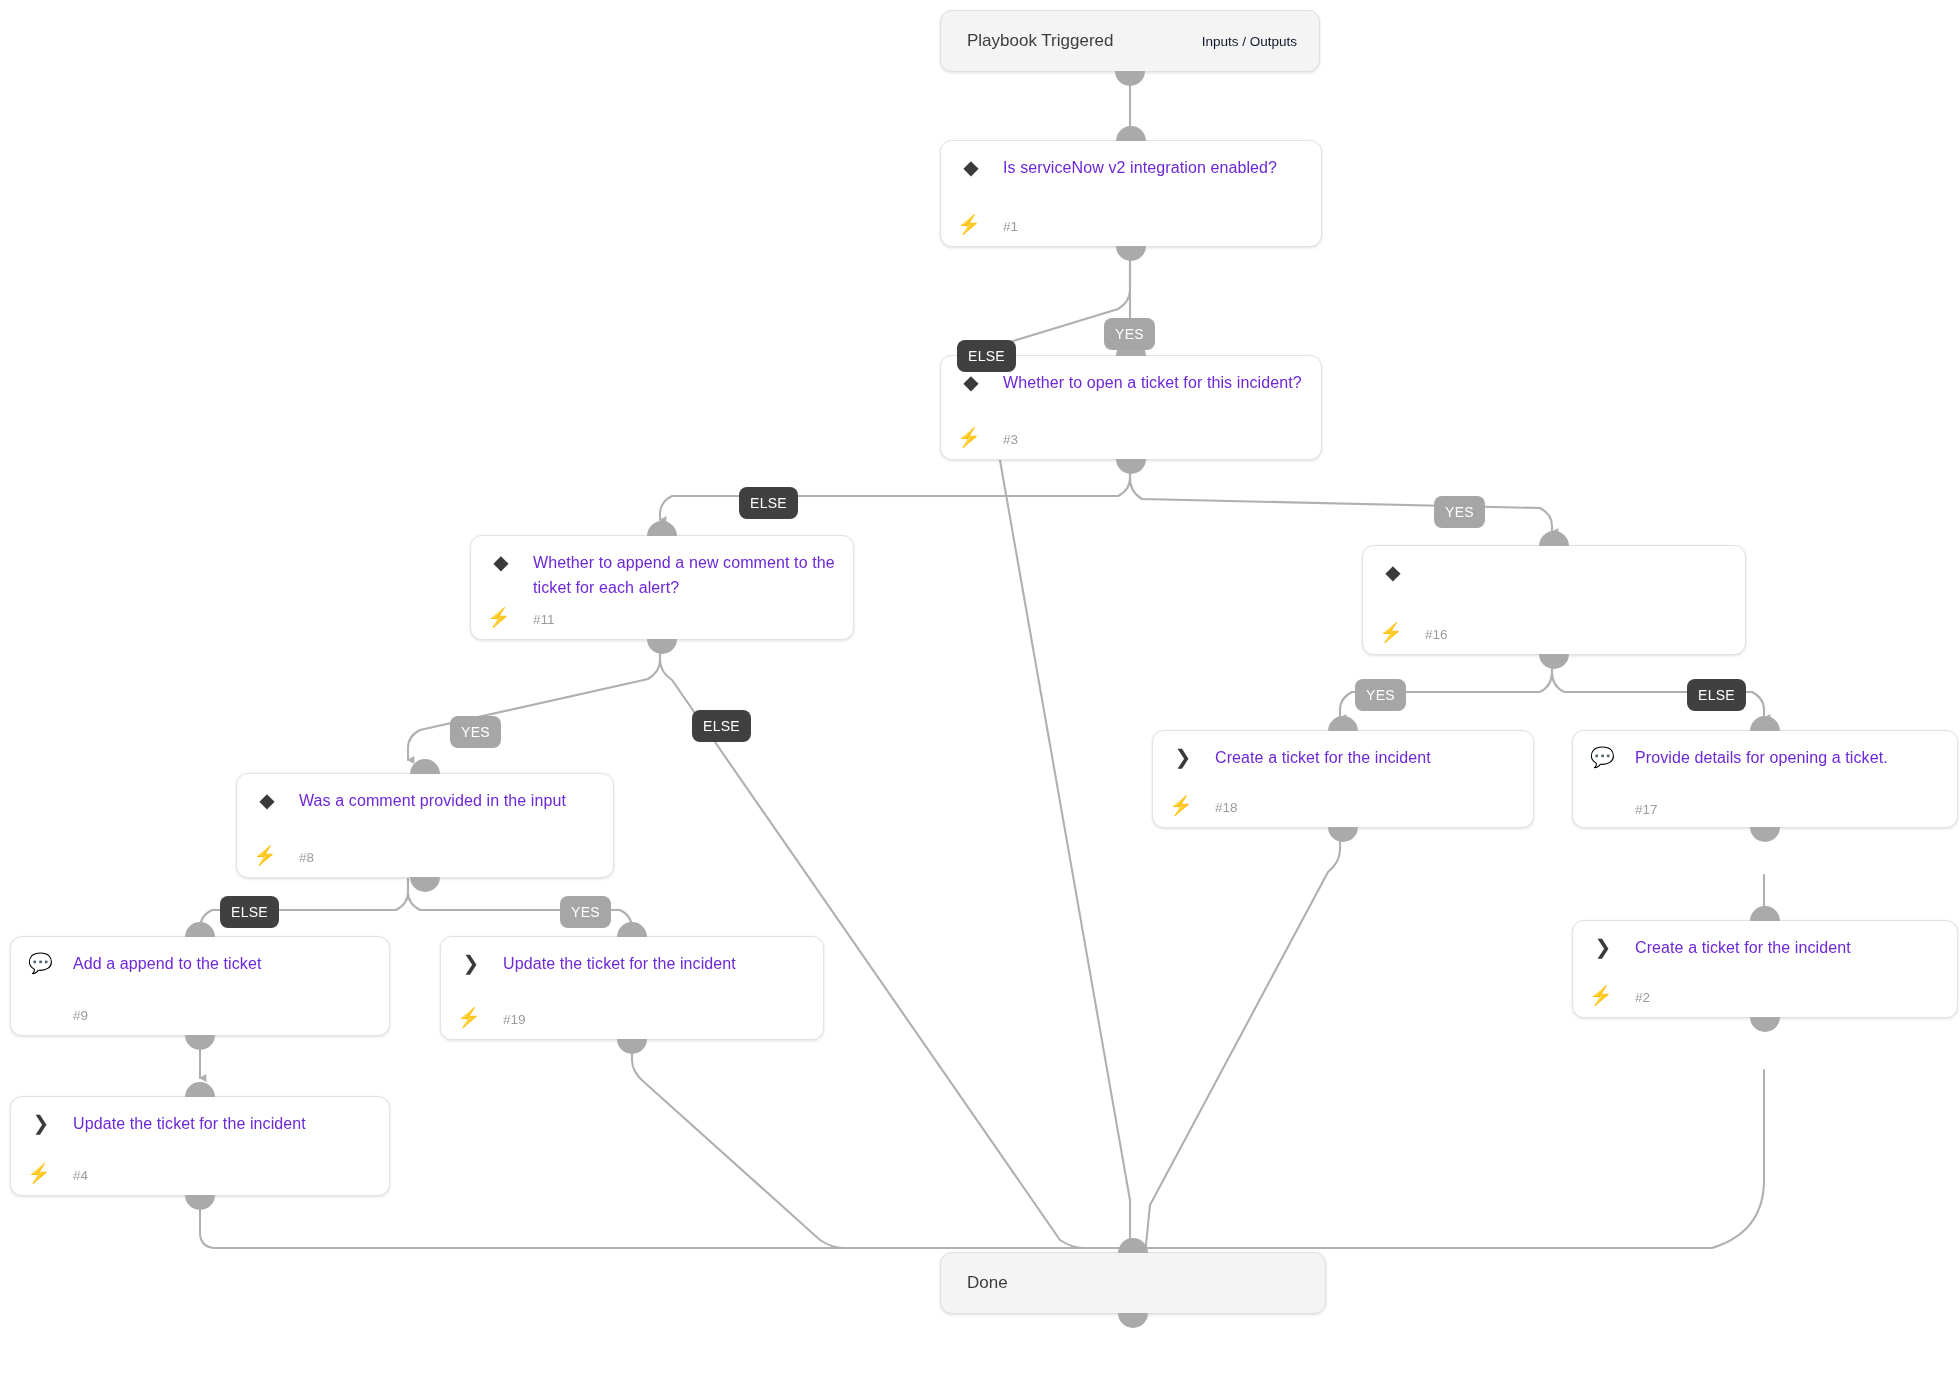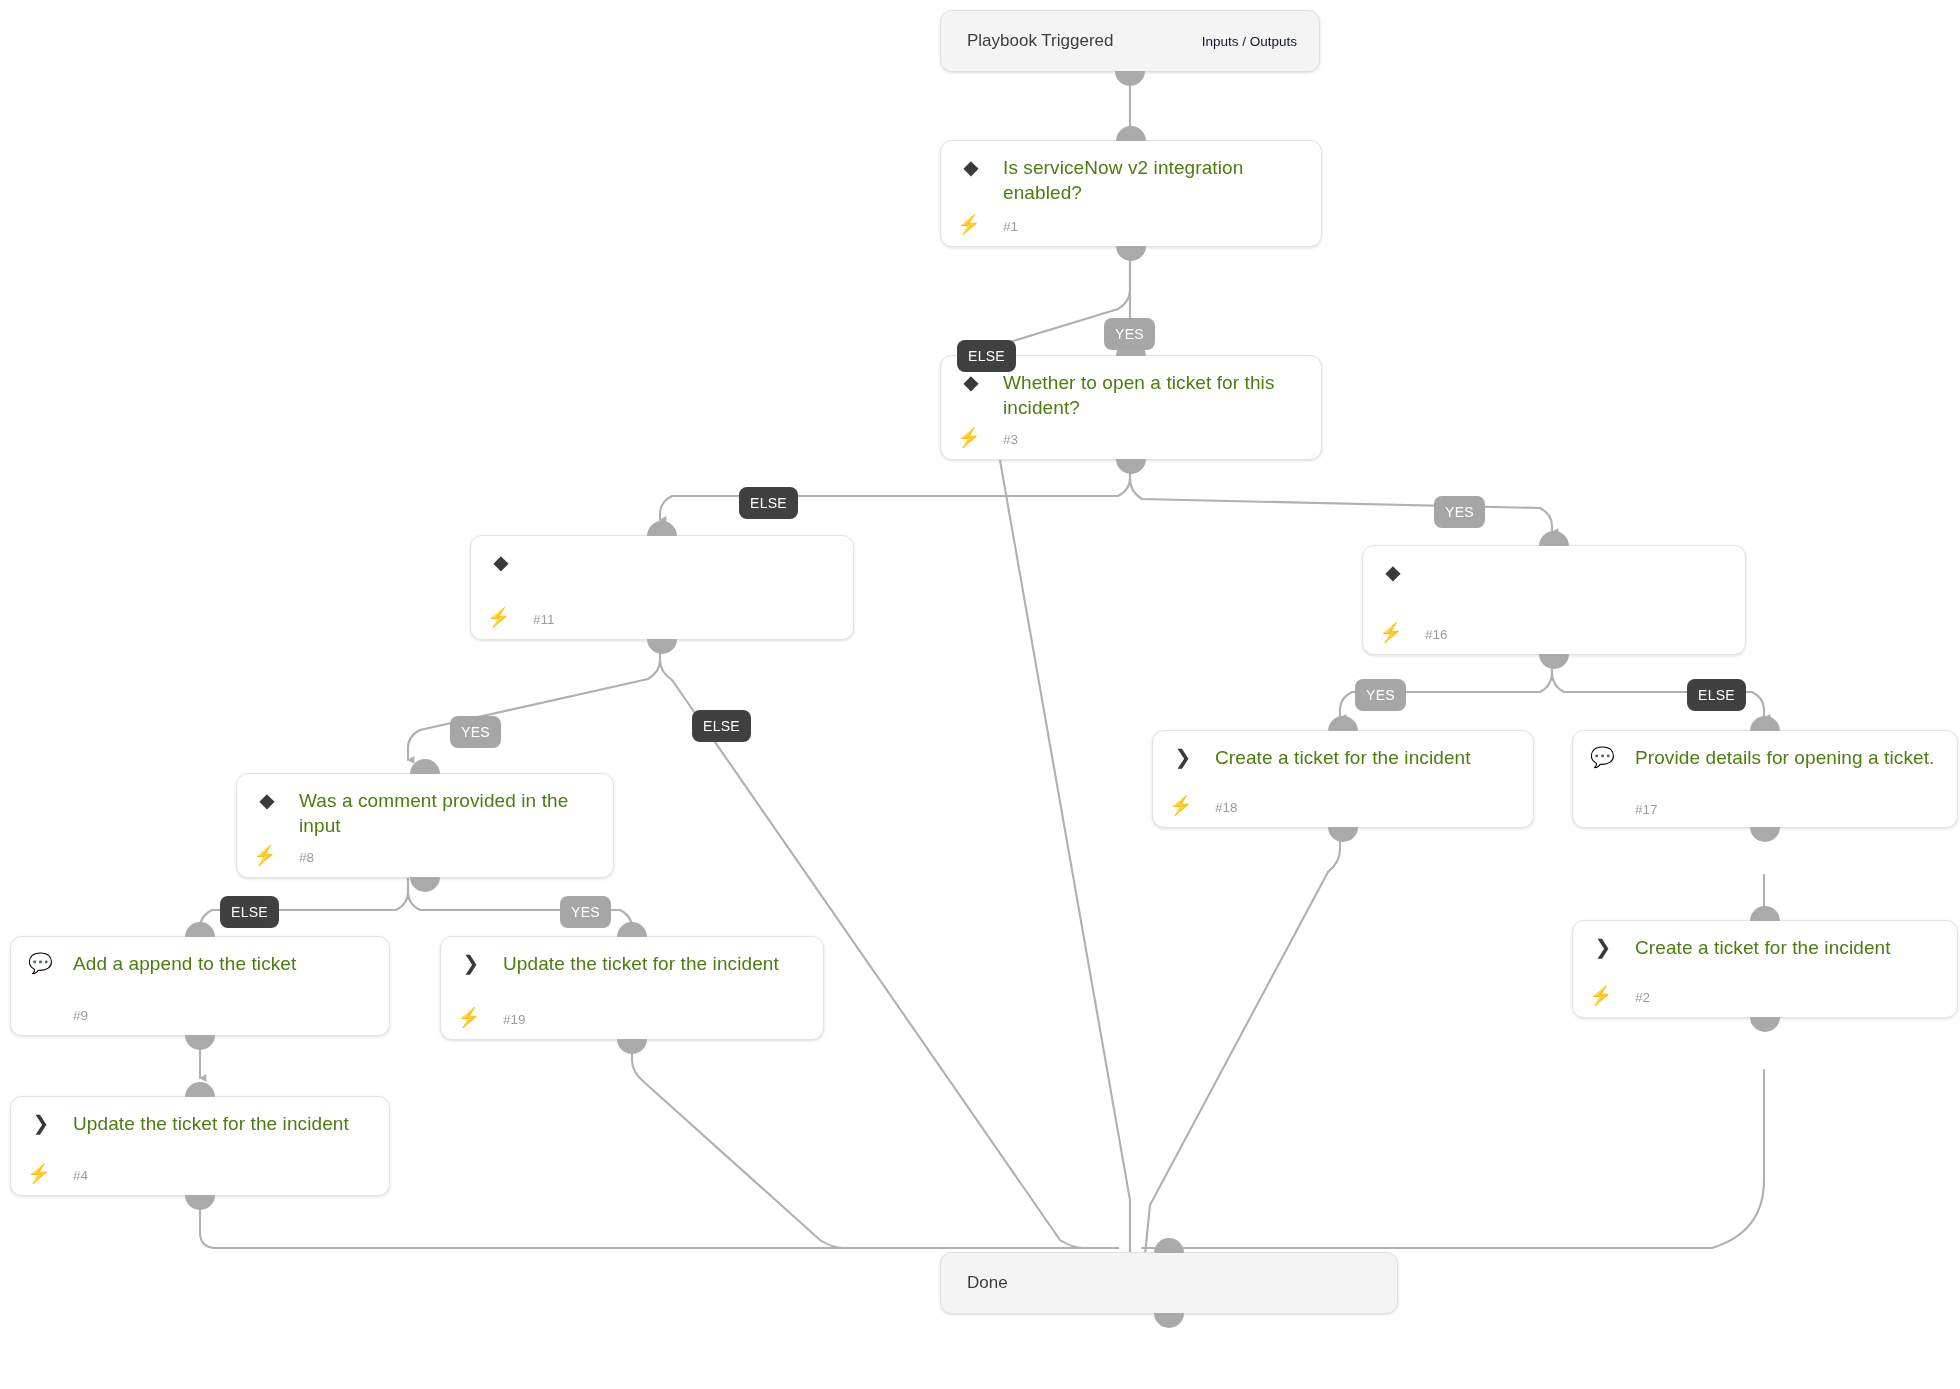--- a/index.html
+++ b/index.html
@@ -46,23 +46,23 @@
   .node .bolt{
     position:absolute;
     left:18px;bottom:12px;
     width:20px;height:20px;
     display:flex;align-items:center;justify-content:center;
     font-size:19px;line-height:1;color:#f5a623;
   }
   .node .title{
     position:absolute;
     left:62px;top:14px;right:14px;
-    font-size:19px;
+    font-size:16px;
     line-height:25px;
-    color:#4d7c0f;
+    color:#6d28d9;
     letter-spacing:0.1px;
   }
   .node .num{
     position:absolute;
     left:62px;bottom:12px;
     font-size:13.5px;
     color:#9b9b9b;
   }
 
   
@@ -174,20 +174,21 @@
     <span class="bolt">⚡</span>
     <span class="title">Whether to open a ticket for this incident?</span>
     <span class="num">#3</span>
     <span class="port in"></span>
     <span class="port out"></span>
   </div>
 
   <div class="node" style="left:470px;top:535px;width:384px;height:105px;">
     <span class="icon">◆</span>
     <span class="bolt">⚡</span>
+    <span class="title">Whether to append a new comment to the ticket for each alert?</span>
     <span class="num">#11</span>
     <span class="port in"></span>
     <span class="port out"></span>
   </div>
 
   <div class="node" style="left:1362px;top:545px;width:384px;height:110px;">
     <span class="icon">◆</span>
     <span class="bolt">⚡</span>
     <span class="num">#16</span>
     <span class="port in"></span>
@@ -248,21 +249,21 @@
 
   <div class="node" style="left:10px;top:1096px;width:380px;height:100px;">
     <span class="icon">❯</span>
     <span class="bolt">⚡</span>
     <span class="title">Update the ticket for the incident</span>
     <span class="num">#4</span>
     <span class="port in"></span>
     <span class="port out"></span>
   </div>
 
-  <div class="node end" style="left:940px;top:1252px;width:458px;height:62px;">
+  <div class="node end" style="left:940px;top:1252px;width:386px;height:62px;">
     <span class="st-title">Done</span>
     <span class="port in"></span>
     <span class="port out"></span>
   </div>
 
   <div class="badge yes" style="left:1104px;top:318px;">YES</div>
   <div class="badge els" style="left:957px;top:340px;">ELSE</div>
 
   <div class="badge els" style="left:739px;top:487px;">ELSE</div>
   <div class="badge yes" style="left:1434px;top:496px;">YES</div>

